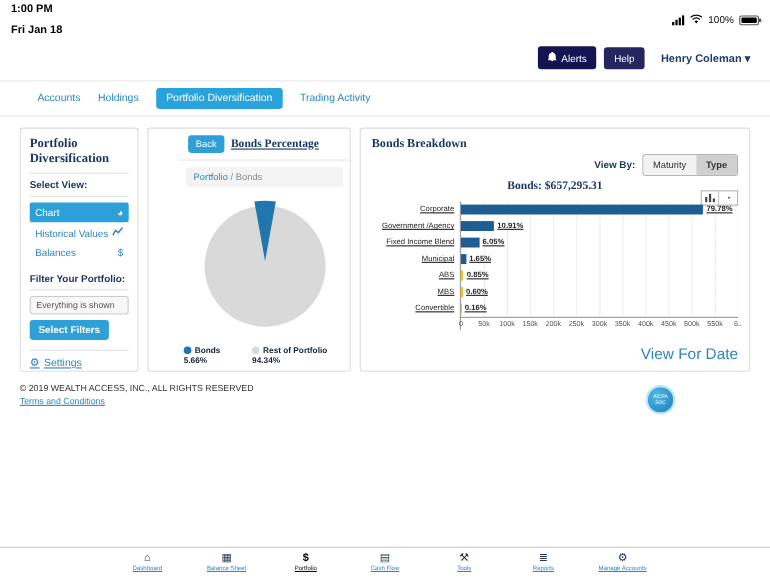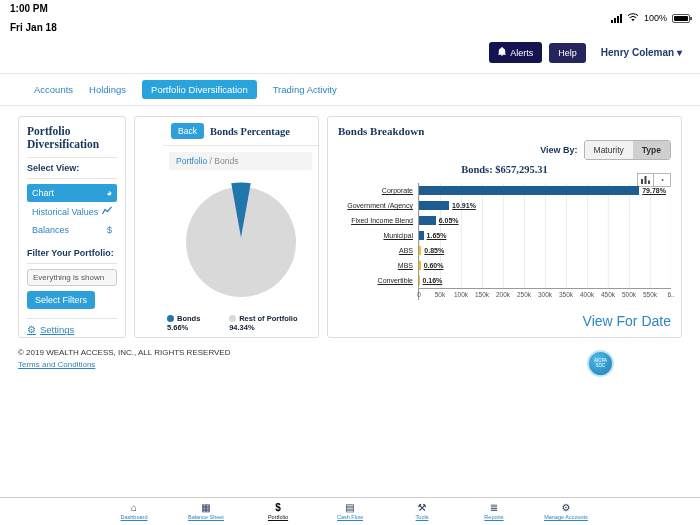--- a/index.html
+++ b/index.html
@@ -44,31 +44,31 @@
   .side { width:108px; padding:8px; font-size:9px; }
   .side h1 { font-size:11.5px; line-height:1.15; margin-bottom:6px; }
   .side .rule { border-top:1px solid #e3e3e3; margin:5px 0; }
   .side .lbl { font-weight:bold; color:#17355e; font-size:9px; margin:4px 0; }
   .view-item { display:flex; justify-content:space-between; align-items:center;
     color:#2e86c1; padding:4px 5px; cursor:pointer; border-radius:2px; }
   .view-item.active { background:#2d9fd9; color:#fff;text-align:center; }
   .filter-box { border:1px solid #ccc; background:#f7f7f7; color:#555; font-size:8px;
     padding:3px 5px; border-radius:3px; margin:5px 0; }
   .btn-filters { background:#2d9fd9; color:#fff; border:none; font-size:9px;
-    padding:4px 8px; border-radius:3px; cursor:pointer; font-family:inherit; }
+    padding:4px 8px; border-radius:3px; cursor:pointer; font-family:inherit;font-weight:bold; }
   .settings { color:#2e86c1; font-size:9.5px; text-decoration:underline; cursor:pointer;
     display:flex; align-items:center; gap:4px; }
   .gear { color:#2e86c1; font-size:10px; text-decoration:none; }
 
   
   .mid { width:185px; display:flex; flex-direction:column; }
   .mid-hdr { display:flex; align-items:center; gap:6px; padding:6px 8px; border-bottom:1px solid #e7e7e7; }
   .btn-back { background:#2d9fd9; color:#fff; border:none; font-size:8.5px; padding:3px 7px;
     border-radius:3px; cursor:pointer; font-family:inherit; }
-  .mid-title { font-size:10.5px; }
+  .mid-title { font-size:10.5px;text-decoration:underline; }
   .crumbs { background:#f4f4f4; margin:6px; padding:4px 7px; font-size:8.5px; color:#888; border-radius:2px; }
   .crumb-link { color:#2e86c1; cursor:pointer; }
   .pie-wrap { flex:1; display:flex; align-items:center; justify-content:center; }
   .legend { display:flex; justify-content:center; gap:12px; padding:6px 4px 8px;
     font-size:7.5px; font-weight:bold; color:#123; }
   .legend .dot { display:inline-block; width:7px; height:7px; border-radius:50%; margin-right:3px; vertical-align:-1px; }
 
   
   .right { flex:1; padding:8px 10px; display:flex; flex-direction:column; position:relative; }
   .bd-title { font-size:11px; }

